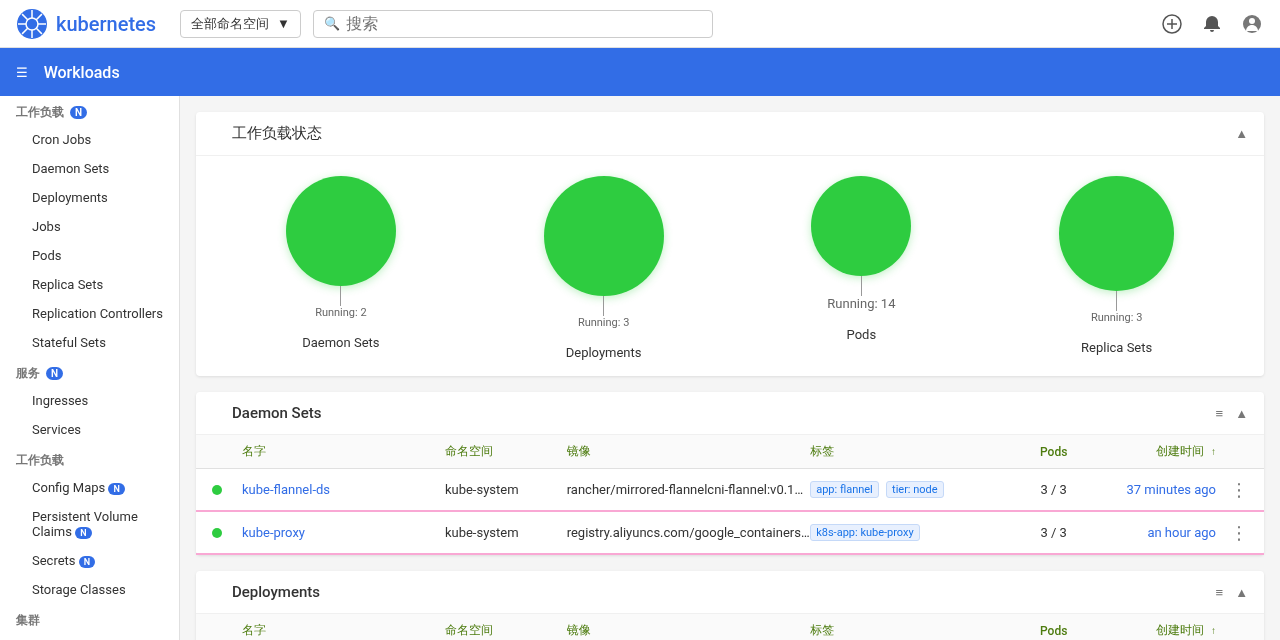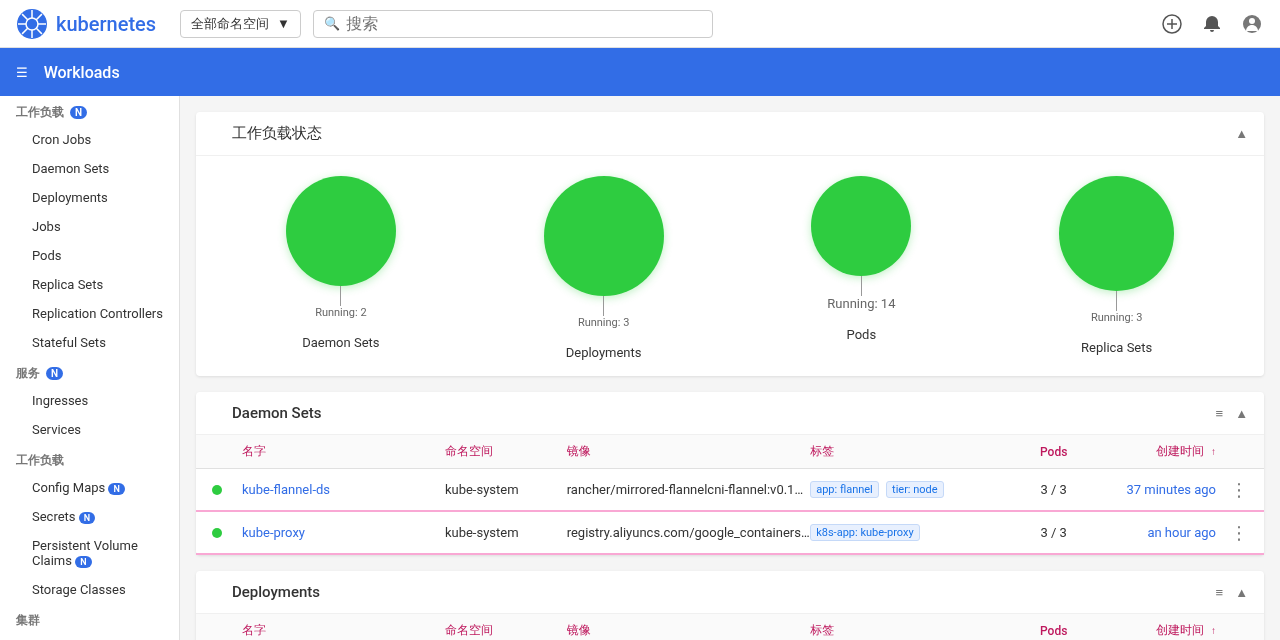--- a/index.html
+++ b/index.html
@@ -82,21 +82,21 @@
       border-radius: 50%; background: #2ecc40;
       box-shadow: 0 2px 8px rgba(46,204,64,0.3);
     }
     .circle-stem { width: 1px; background: #999; height: 20px; }
     .workload-item-label { font-size: 13px; color: #333; margin-top: 8px; }
 
     
     .table-header-row {
       display: flex; align-items: center; padding: 8px 16px;
       background: #fafafa; border-bottom: 1px solid #e0e0e0;
-      font-weight: 500; font-size: 12px; color: #be185d;
+      font-weight: 500; font-size: 12px; color: #4d7c0f;
     }
     .table-row {
       display: flex; align-items: center; padding: 10px 16px;
       border-bottom: 2px solid #f9a8d4;
     }
     .col-name { flex: 2.5; }
     .col-ns { flex: 1.5; }
     .col-image { flex: 3; overflow: hidden; text-overflow: ellipsis; white-space: nowrap; }
     .col-labels { flex: 2.5; }
     .col-pods { flex: 1; text-align: center; }
@@ -199,22 +199,22 @@
       <span>服务</span>
       <span class="sidebar-badge">N</span>
     </div>
     <a class="sidebar-item">Ingresses</a>
     <a class="sidebar-item">Services</a>
 
     <div class="sidebar-section-header">
       <span>工作负载</span>
     </div>
     <a class="sidebar-item">Config Maps <span class="sidebar-badge" style="font-size:9px;">N</span></a>
+    <a class="sidebar-item">Persistent Volume Claims <span class="sidebar-badge" style="font-size:9px;">N</span></a>
     <a class="sidebar-item">Secrets <span class="sidebar-badge" style="font-size:9px;">N</span></a>
-    <a class="sidebar-item">Persistent Volume Claims <span class="sidebar-badge" style="font-size:9px;">N</span></a>
     <a class="sidebar-item">Storage Classes</a>
 
     <div class="sidebar-section-header">
       <span>集群</span>
     </div>
     <a class="sidebar-item">Cluster Role Bindings</a>
 
   </aside>
 
   <main class="main">

